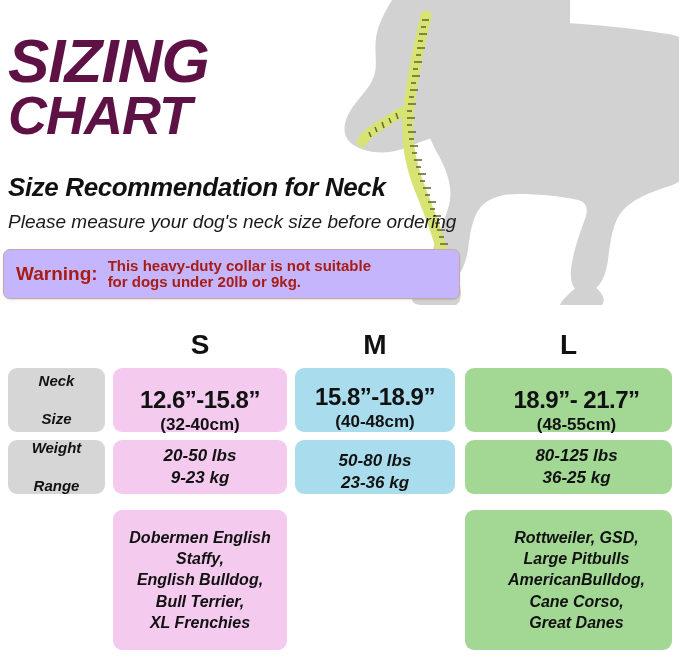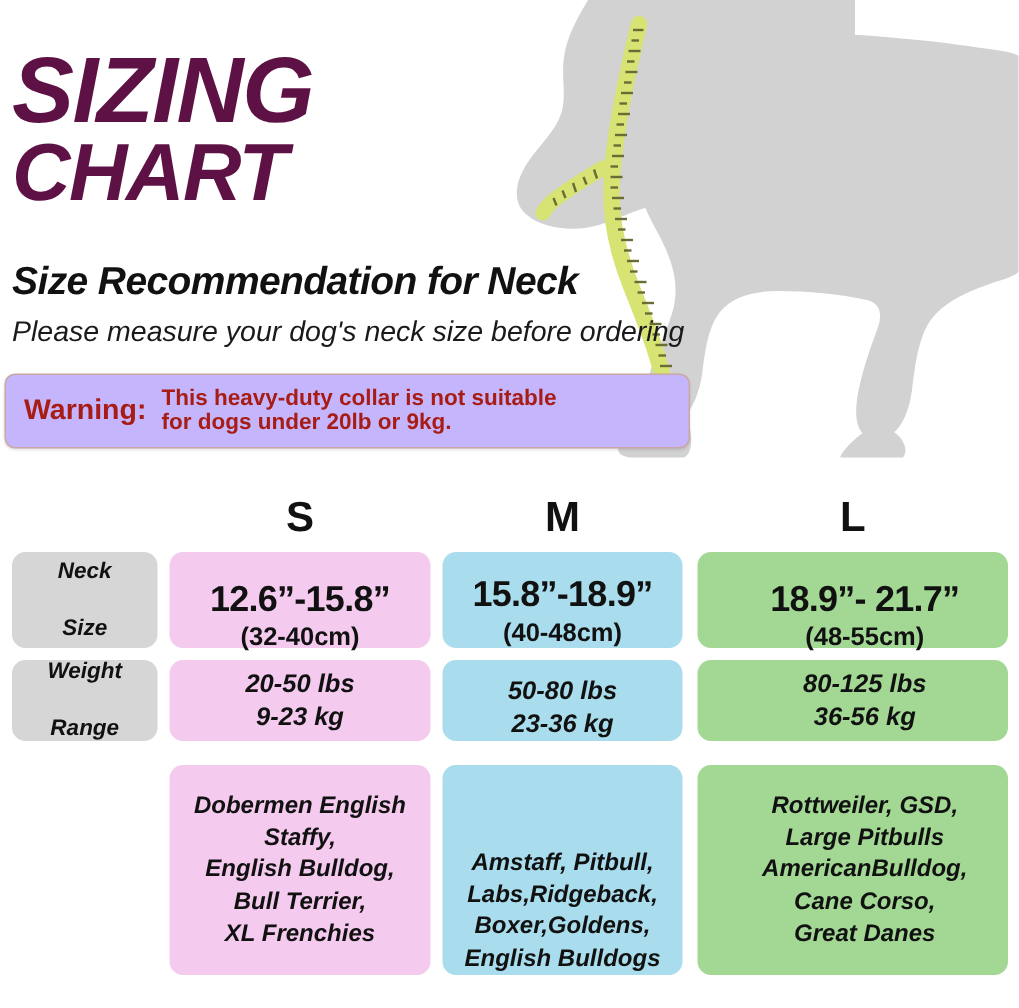--- a/index.html
+++ b/index.html
@@ -252,38 +252,32 @@
     <div class="cell s c-s">
       <div class="wt-txt">20-50 lbs</div>
       <div class="wt-txt">9-23 kg</div>
     </div>
     <div class="cell m c-m">
       <div class="wt-txt">50-80 lbs</div>
       <div class="wt-txt">23-36 kg</div>
     </div>
     <div class="cell l c-l">
       <div class="wt-txt">80-125 lbs</div>
-      <div class="wt-txt">36-56 kg</div>
+      <div class="wt-txt">36-25 kg</div>
     </div>
   </div>
 
   <div class="row" id="row-breed">
     <div class="cell s c-s">
       <div class="breed-txt">Dobermen English</div>
       <div class="breed-txt">Staffy,</div>
       <div class="breed-txt">English Bulldog,</div>
       <div class="breed-txt">Bull Terrier,</div>
       <div class="breed-txt">XL Frenchies</div>
     </div>
-    <div class="cell m c-m">
-      <div class="breed-txt">Amstaff, Pitbull,</div>
-      <div class="breed-txt">Labs,Ridgeback,</div>
-      <div class="breed-txt">Boxer,Goldens,</div>
-      <div class="breed-txt">English Bulldogs</div>
-    </div>
     <div class="cell l c-l">
       <div class="breed-txt">Rottweiler, GSD,</div>
       <div class="breed-txt">Large Pitbulls</div>
       <div class="breed-txt">AmericanBulldog,</div>
       <div class="breed-txt">Cane Corso,</div>
       <div class="breed-txt">Great Danes</div>
     </div>
   </div>
 
 </div>

